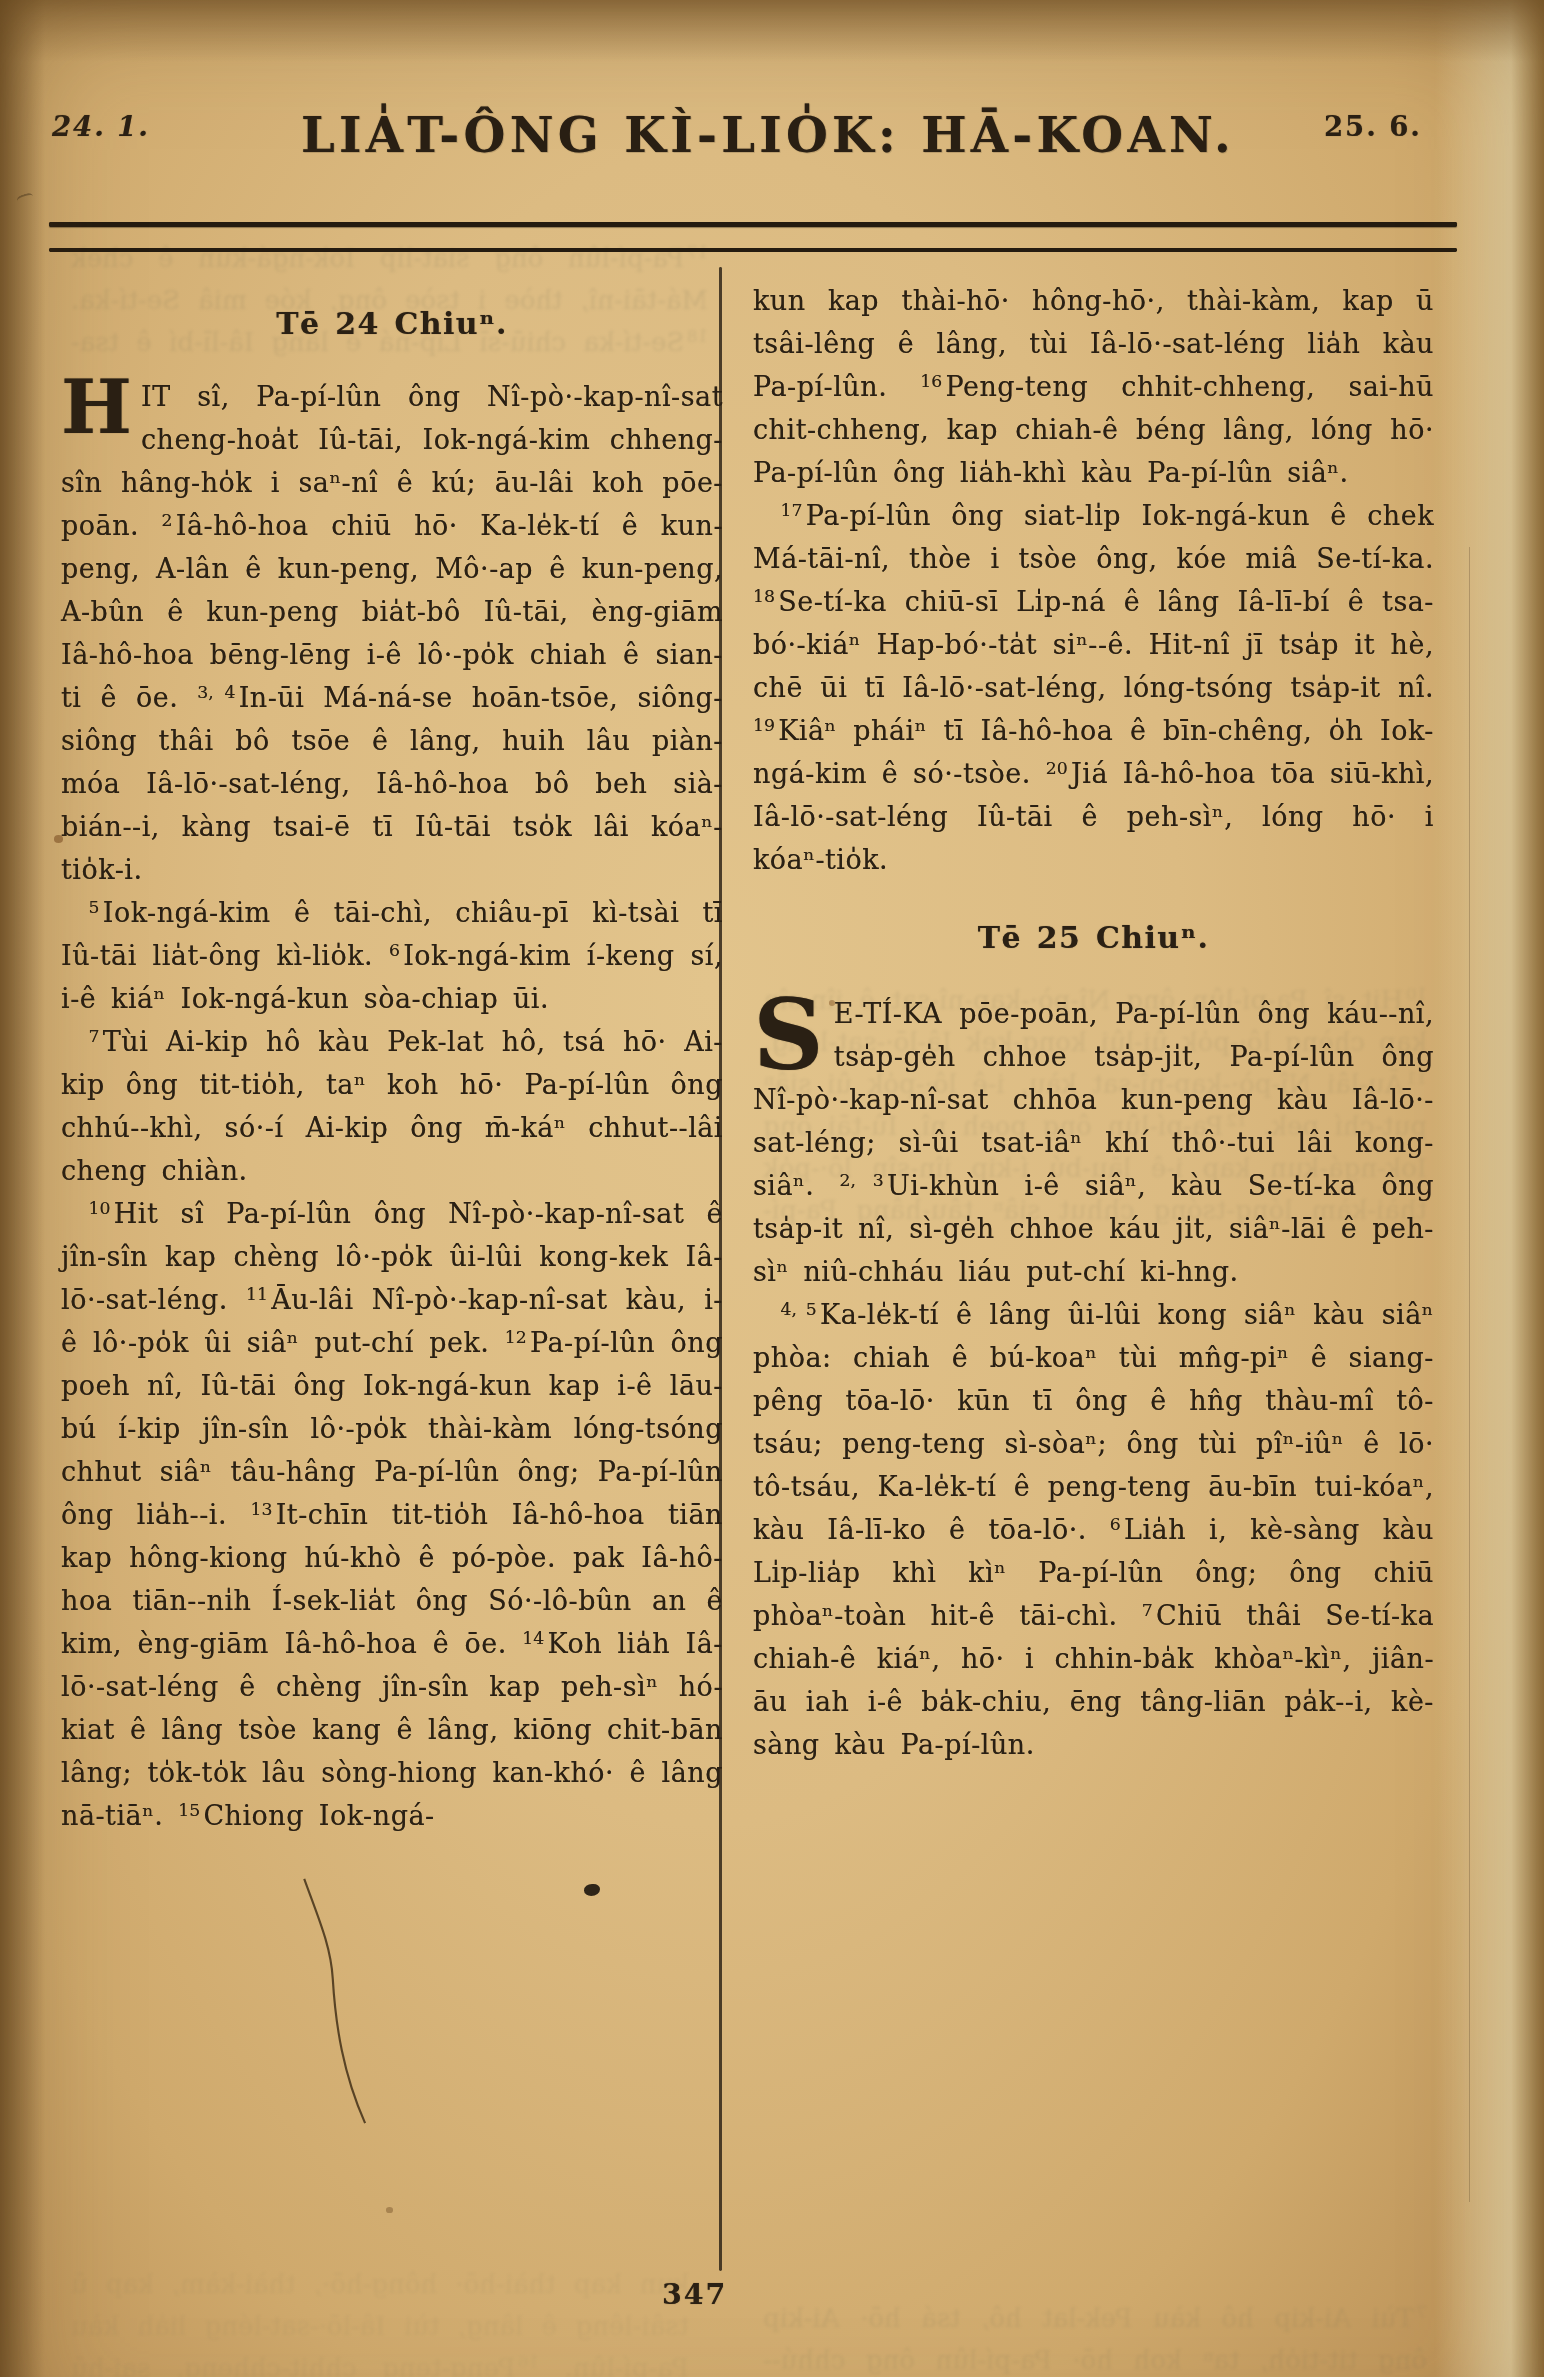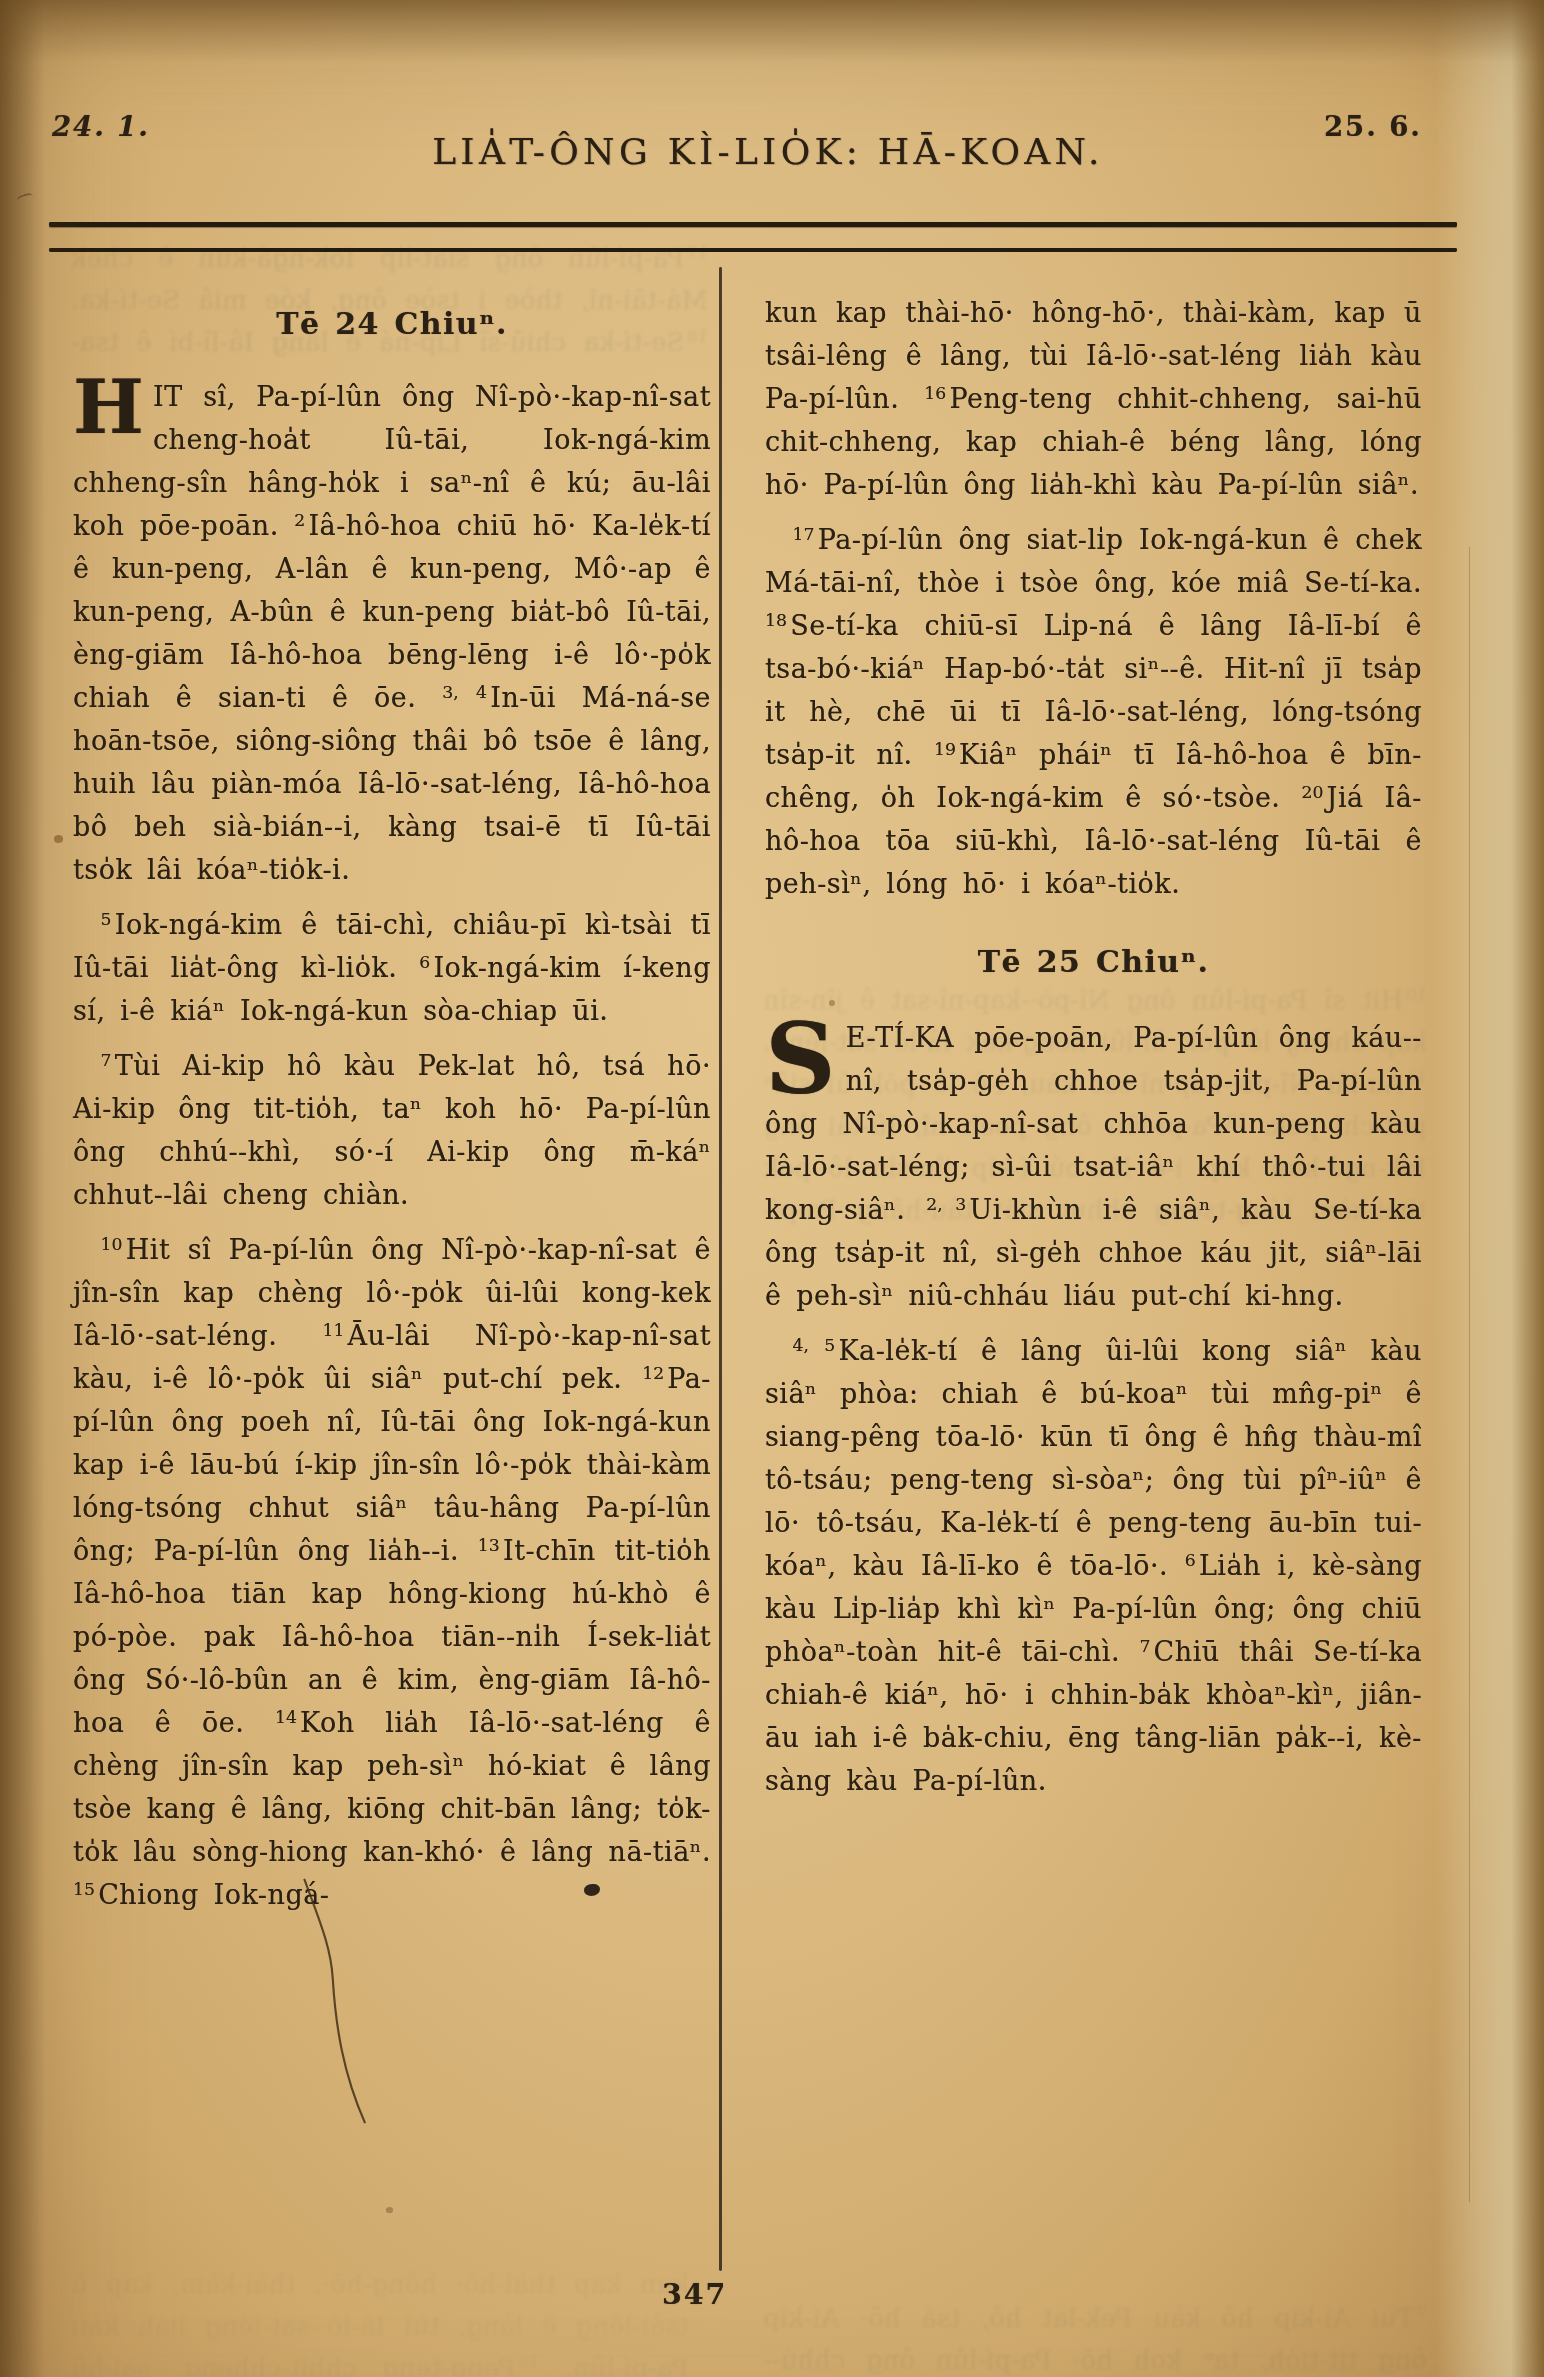--- a/index.html
+++ b/index.html
@@ -15,37 +15,37 @@
     color:#2a2014;
   }
   .vignette{position:absolute;inset:0;z-index:6;pointer-events:none;
     box-shadow:inset 0 0 124px rgba(92,62,22,.5), inset 0 0 28.5px rgba(92,62,22,.35);}
   
   .folio{position:absolute;top:110px;font-size:27.6px;font-weight:bold;letter-spacing:1.9px;z-index:2;
     text-shadow:0 0 1px rgba(42,32,20,.45);}
   .folio.left{left:52px;font-style:italic;}
   .folio.right{left:1324px;}
   .running-title{position:absolute;top:107px;left:768px;transform:translateX(-50%);
-    font-size:36px;font-weight:normal;letter-spacing:4.3px;white-space:nowrap;z-index:2;
-    text-shadow:0 0 1px rgba(42,32,20,.5), 1px 1px 0 rgba(42,32,20,.12);margin-top:24px;}
+    font-size:48px;font-weight:bold;letter-spacing:4.3px;white-space:nowrap;z-index:2;
+    text-shadow:0 0 1px rgba(42,32,20,.5), 1px 1px 0 rgba(42,32,20,.12);}
   .rule{position:absolute;left:49px;width:1408px;background:#241b10;z-index:2;border-radius:1.4px;}
   .rule.r1{top:222px;height:5.2px;box-shadow:0 1px 1px rgba(36,27,16,.4);}
   .rule.r2{top:248px;height:3.8px;}
   .col-divider{position:absolute;left:719px;top:267px;width:2.9px;height:2004px;background:#2a2014;opacity:.82;z-index:2;border-radius:1.4px;}
   .edge-line{position:absolute;left:1469px;top:547px;width:1.4px;height:1655px;background:#3c2c18;opacity:.25;z-index:2;}
   
   .column{position:absolute;z-index:2;font-size:27px;line-height:43px;
     text-align:justify;word-spacing:5.7px;letter-spacing:0.5px;
     text-shadow:0 0 0.5px rgba(40,30,15,.55);}
   .column.left{left:61px;top:284px;width:662px;}
   .column.right{left:753px;top:279px;width:681px;}
   .chapter-heading{text-align:center;font-weight:bold;font-size:30px;letter-spacing:1.4px;word-spacing:2.9px;
     margin:18px 0 29.5px 0;text-shadow:0 0 1px rgba(42,32,20,.5);}
   .column.right .chapter-heading{margin:35px 0 33px 0;}
-  p.body-para{margin:12px;}
+  p.body-para{margin:0;}
   p.body-para.indent{text-indent:27.6px;}
   .dropcap{float:left;font-weight:bold;font-size:75px;line-height:57px;margin:4.8px 8.6px 0 0;
     text-shadow:0 0 1px rgba(42,32,20,.55);}
   .dropcap.big{font-size:98px;line-height:71px;margin:6.7px 9.5px 0 0;}
   sup.v{font-size:.64em;line-height:0;vertical-align:.55em;letter-spacing:0;word-spacing:1px;}
   
   .ghost{position:absolute;z-index:1;transform:scaleX(-1);color:#6e6a4e;opacity:.14;
     filter:blur(1.4px);font-size:26px;line-height:42px;text-align:justify;word-spacing:5.7px;
     overflow:hidden;pointer-events:none;}
   .g1{left:71px;top:237px;width:637px;height:127px;}

